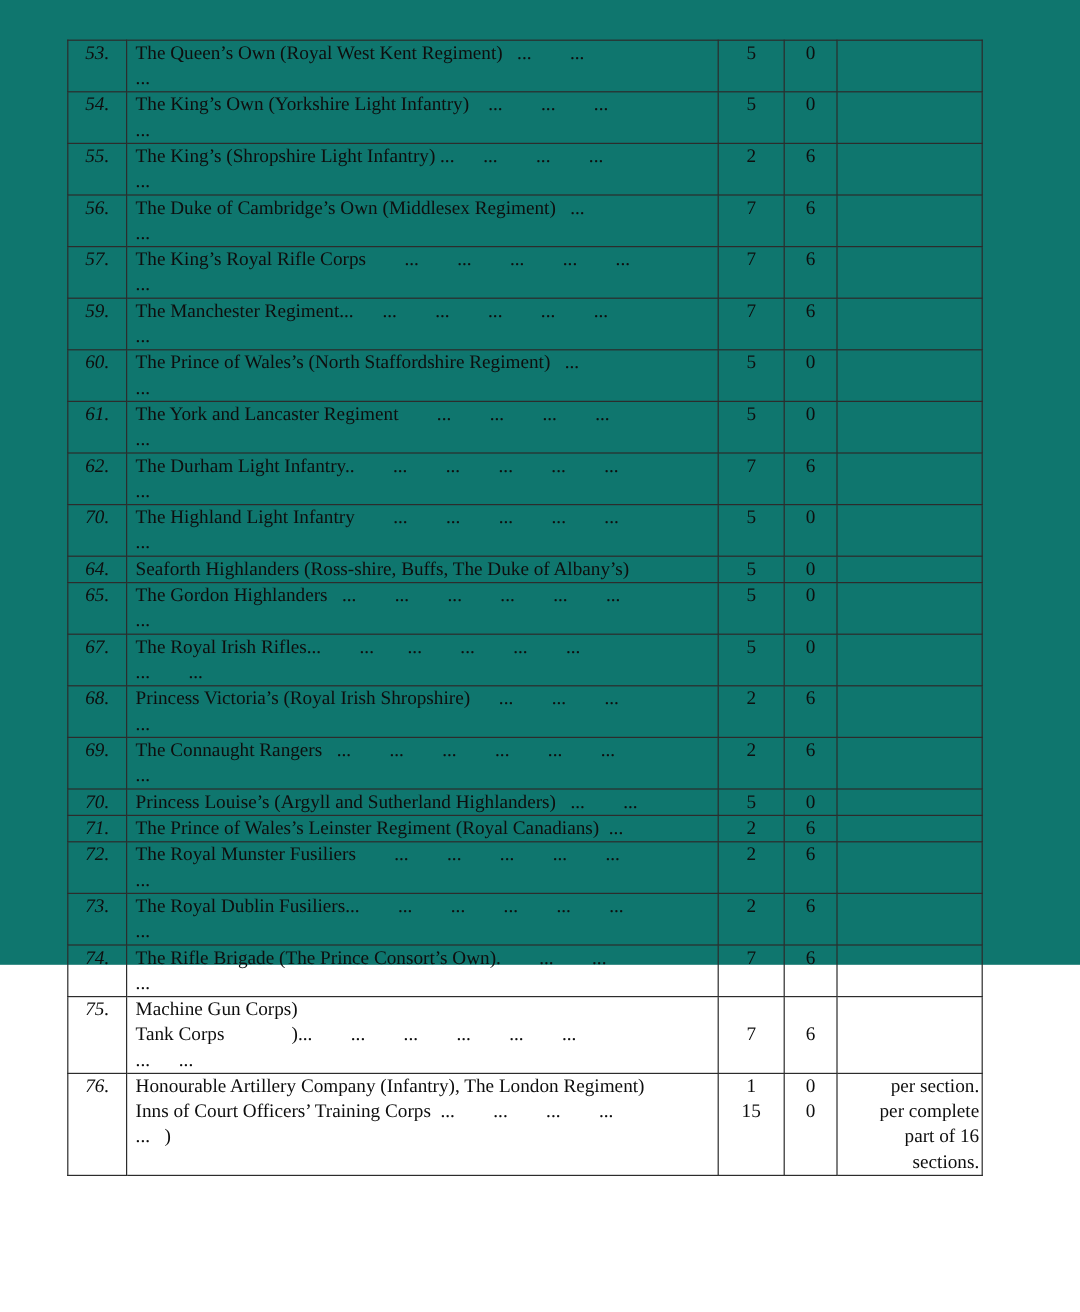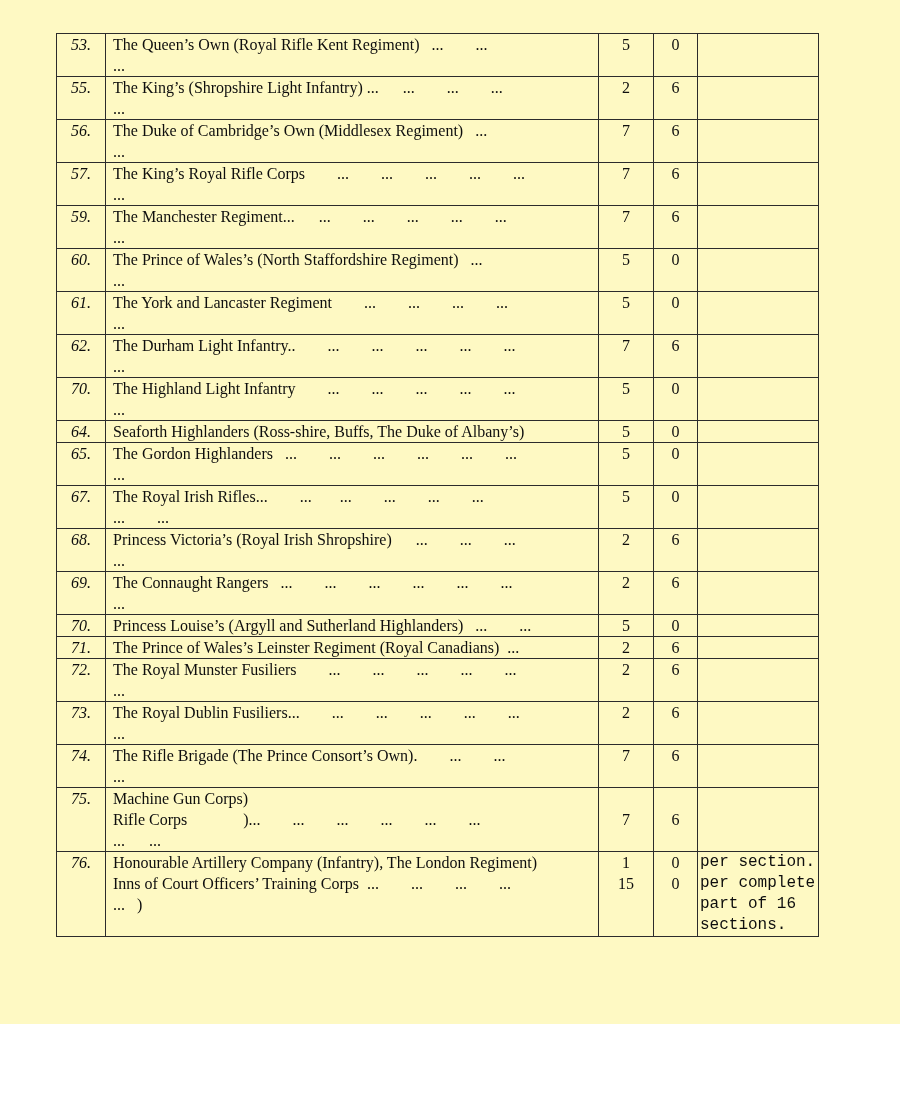--- a/index.html
+++ b/index.html
@@ -11,22 +11,22 @@
     width: 900px;
     height: 1093px;
     font-family: "Liberation Serif", serif;
     color: #0e0e0e;
     position: relative;
     overflow: hidden;
   }
   .page {
     position: relative;
     width: 900px;
-    height: 1024px;
-    background: #fef9c3;
+    height: 804px;
+    background: #0f766e;
   }
   table.rates {
     position: absolute;
     left: 56px;
     top: 33px;
     width: 762px;
     border-collapse: collapse;
     table-layout: fixed;
   }
   table.rates td {
@@ -48,22 +48,21 @@
     font-style: italic;
   }
   .c-name .name-line {
     padding-left: 7px;
     padding-right: 1px;
   }
   .c-s, .c-d {
     text-align: center;
   }
   .c-remarks {
-    text-align: left;
-    font-family: Liberation Mono, monospace;
+    text-align: right;
   }
   .c-remarks .remark-line {
     padding: 0 2px;
     white-space: normal;
   }
 </style>
 </head>
 <body>
 
 <div class="page">
@@ -74,21 +73,37 @@
       <col style="width:55px">
       <col style="width:44px">
       <col style="width:121px">
     </colgroup>
     <tbody>
         <tr>
     <td class="c-num">
       <div class="line num-label">53.</div>
     </td>
     <td class="c-name">
-            <div class="line name-line">The Queen’s Own (Royal Rifle Kent Regiment)   ...        ...</div>
+            <div class="line name-line">The Queen’s Own (Royal West Kent Regiment)   ...        ...</div>
+            <div class="line name-line">...</div>
+          </td>
+    <td class="c-s">
+            <div class="line value-line">5</div>
+          </td>
+    <td class="c-d">
+            <div class="line value-line">0</div>
+          </td>
+    <td class="c-remarks"></td>
+  </tr>
+        <tr>
+    <td class="c-num">
+      <div class="line num-label">54.</div>
+    </td>
+    <td class="c-name">
+            <div class="line name-line">The King’s Own (Yorkshire Light Infantry)    ...        ...        ...</div>
             <div class="line name-line">...</div>
           </td>
     <td class="c-s">
             <div class="line value-line">5</div>
           </td>
     <td class="c-d">
             <div class="line value-line">0</div>
           </td>
     <td class="c-remarks"></td>
   </tr>
@@ -376,21 +391,21 @@
             <div class="line value-line">6</div>
           </td>
     <td class="c-remarks"></td>
   </tr>
         <tr>
     <td class="c-num">
       <div class="line num-label">75.</div>
     </td>
     <td class="c-name">
             <div class="line name-line">Machine Gun Corps)</div>
-            <div class="line name-line">Rifle Corps              )...        ...        ...        ...        ...        ...</div>
+            <div class="line name-line">Tank Corps              )...        ...        ...        ...        ...        ...</div>
             <div class="line name-line">...      ...</div>
           </td>
     <td class="c-s">
             <div class="line value-line"></div>
             <div class="line value-line">7</div>
           </td>
     <td class="c-d">
             <div class="line value-line"></div>
             <div class="line value-line">6</div>
           </td>

